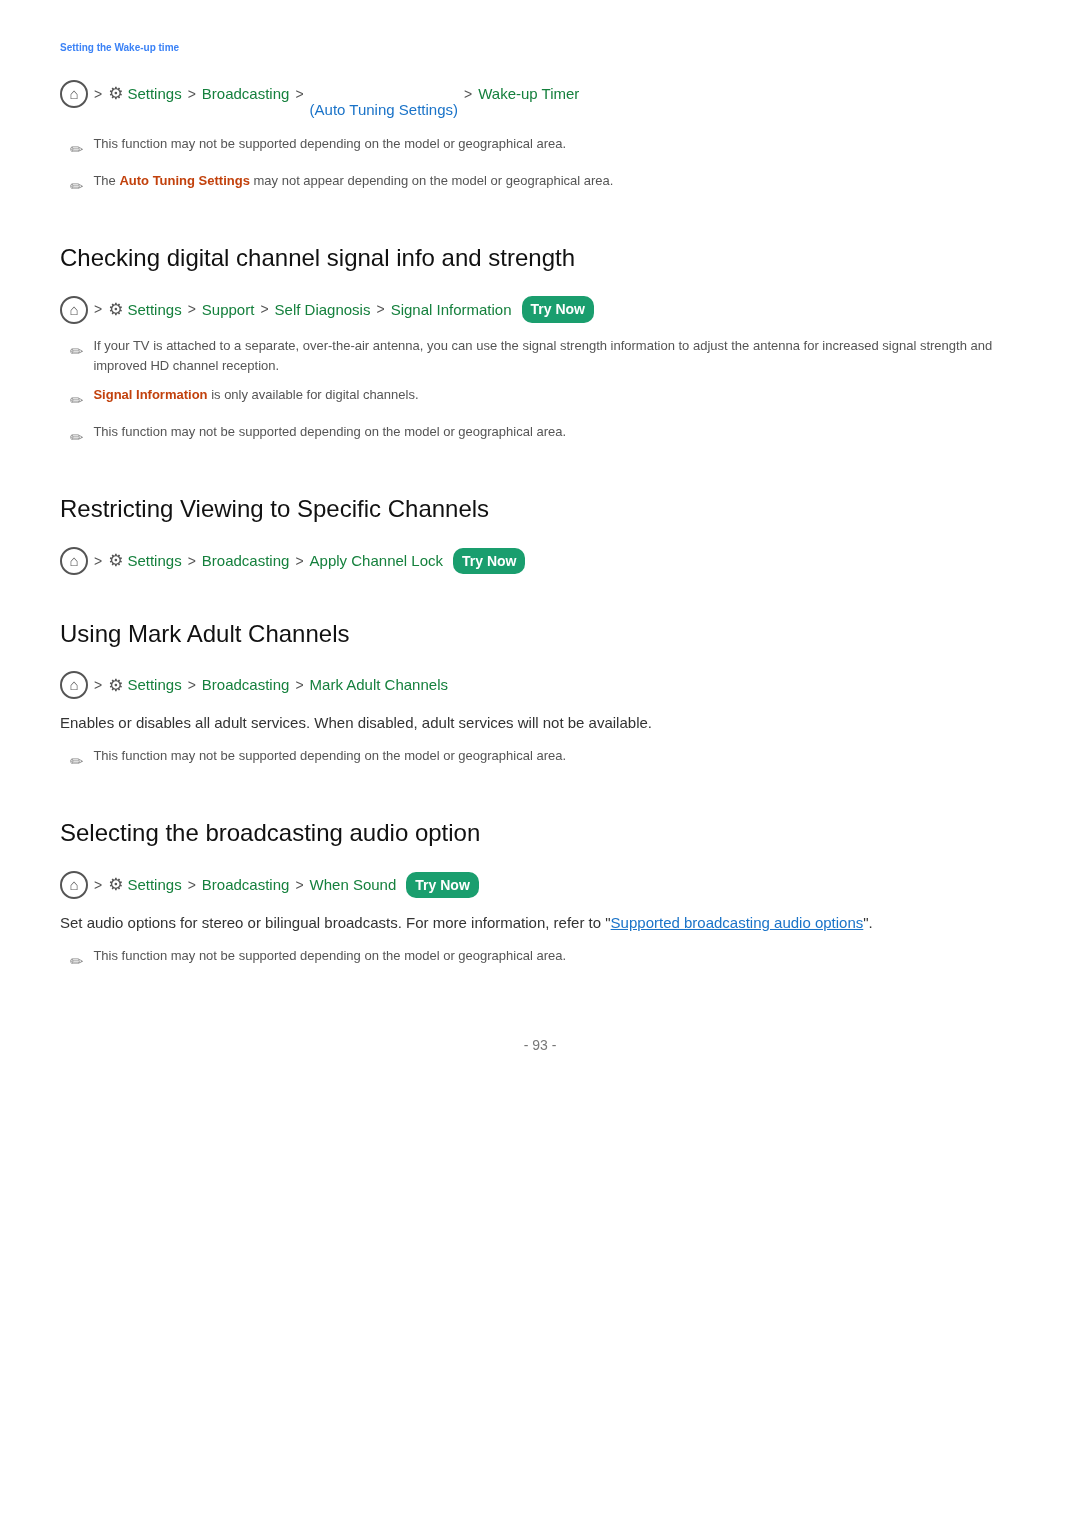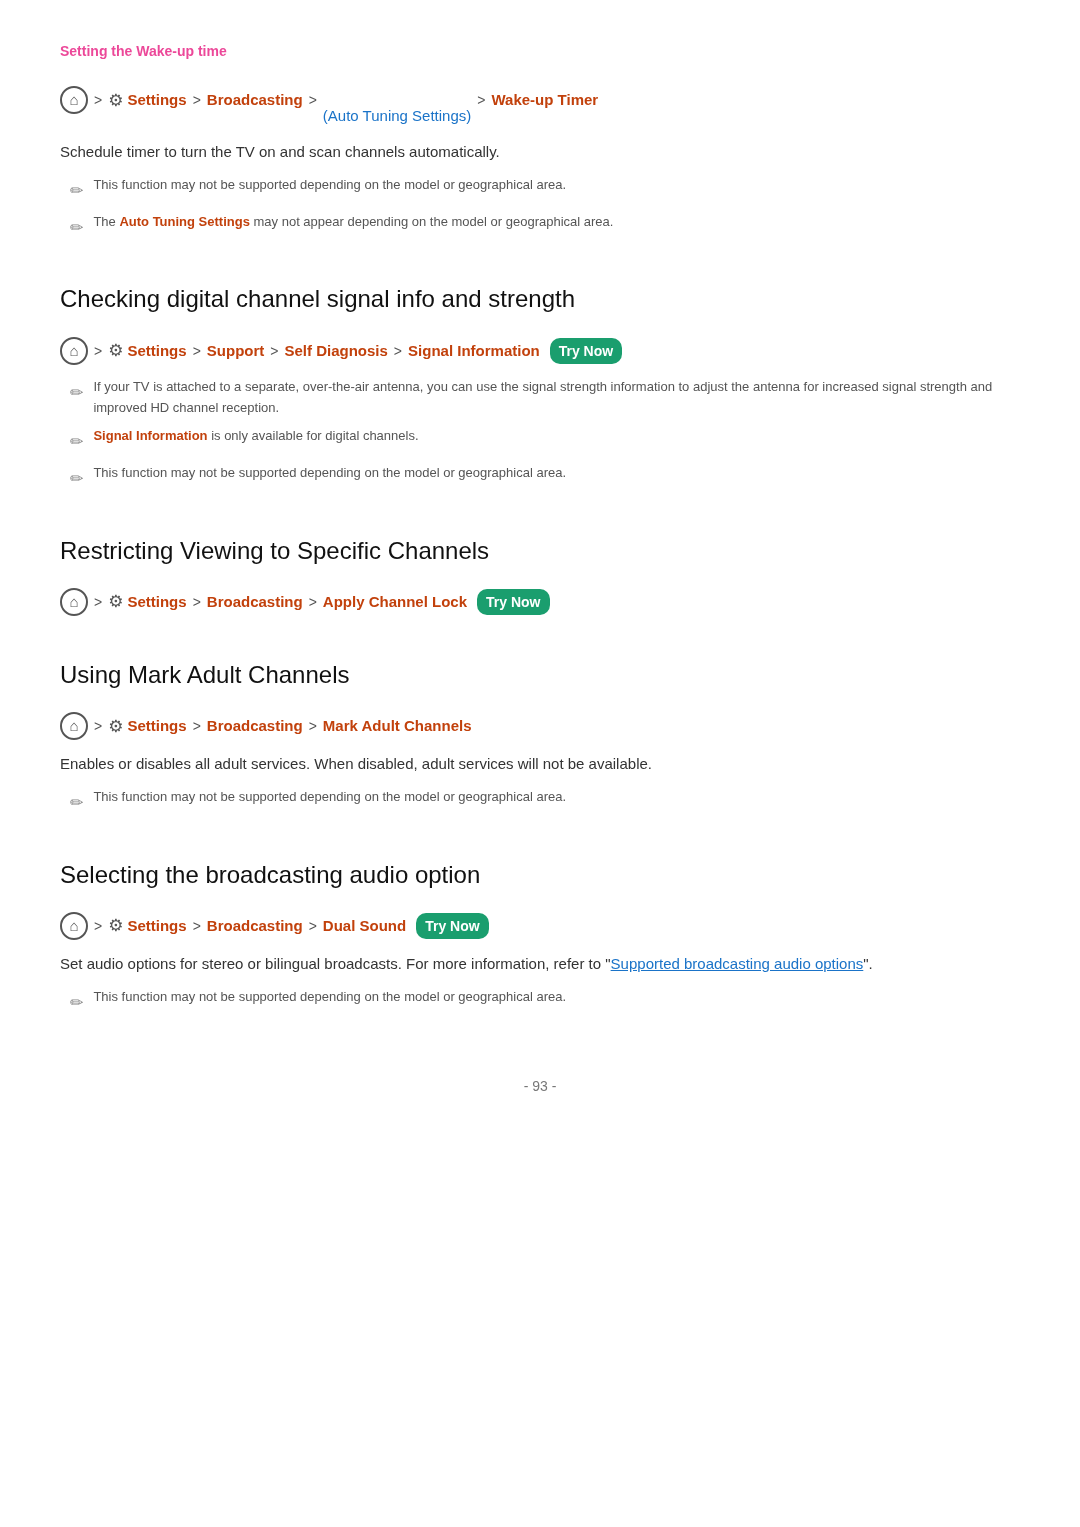--- a/index.html
+++ b/index.html
@@ -43,22 +43,22 @@
       flex-shrink: 0;
     }
 
     .bc-sep {
       color: #555;
       font-size: 14px;
       margin: 0 2px;
     }
 
     .bc-item {
-      color: #c2410c;
-      font-weight: 700;
+      color: #15803d;
+      font-weight: 400;
     }
 
     .bc-item-paren {
       color: #1a73c8;
       font-weight: 500;
       margin-top: 32px;
     }
 
     .try-now-badge {
       display: inline-flex;
@@ -127,23 +127,23 @@
 
     .settings-icon {
       display: inline-flex;
       align-items: center;
       justify-content: center;
       font-size: 17px;
       color: #555;
     }
 
     .top-heading {
-      font-size: 14px;
+      font-size: 10px;
       font-weight: 700;
-      color: #ec4899;
+      color: #3b82f6;
       margin-bottom: 10px;
     }
   </style>
 </head>
 <body>
 
 <div class="section-block">
   <div class="top-heading">Setting the Wake-up time</div>
 
   <div class="breadcrumb-row">
@@ -152,21 +152,20 @@
     <span class="settings-icon">⚙</span>
     <span class="bc-item">Settings</span>
     <span class="bc-sep">&gt;</span>
     <span class="bc-item">Broadcasting</span>
     <span class="bc-sep">&gt;</span>
     <span class="bc-item-paren">(Auto Tuning Settings)</span>
     <span class="bc-sep">&gt;</span>
     <span class="bc-item">Wake-up Timer</span>
   </div>
 
-  <div class="body-text">Schedule timer to turn the TV on and scan channels automatically.</div>
 
   <div class="note-item">
     <span class="pencil-icon">✏</span>
     <span class="note-text">This function may not be supported depending on the model or geographical area.</span>
   </div>
   <div class="note-item">
     <span class="pencil-icon">✏</span>
     <span class="note-text">
       The <span class="highlight">Auto Tuning Settings</span> may not appear depending on the model or geographical area.
     </span>
@@ -249,21 +248,21 @@
   <h2 class="section-title">Selecting the broadcasting audio option</h2>
 
   <div class="breadcrumb-row">
     <span class="home-icon">⌂</span>
     <span class="bc-sep">&gt;</span>
     <span class="settings-icon">⚙</span>
     <span class="bc-item">Settings</span>
     <span class="bc-sep">&gt;</span>
     <span class="bc-item">Broadcasting</span>
     <span class="bc-sep">&gt;</span>
-    <span class="bc-item">Dual Sound</span>
+    <span class="bc-item">When Sound</span>
     <span class="try-now-badge">Try Now</span>
   </div>
 
   <div class="body-text">
     <span>Set audio options for stereo or bilingual broadcasts. For more information, refer to "</span><span class="link-text">Supported broadcasting audio options</span><span>".</span>
   </div>
 
   <div class="note-item">
     <span class="pencil-icon">✏</span>
     <span class="note-text">This function may not be supported depending on the model or geographical area.</span>

